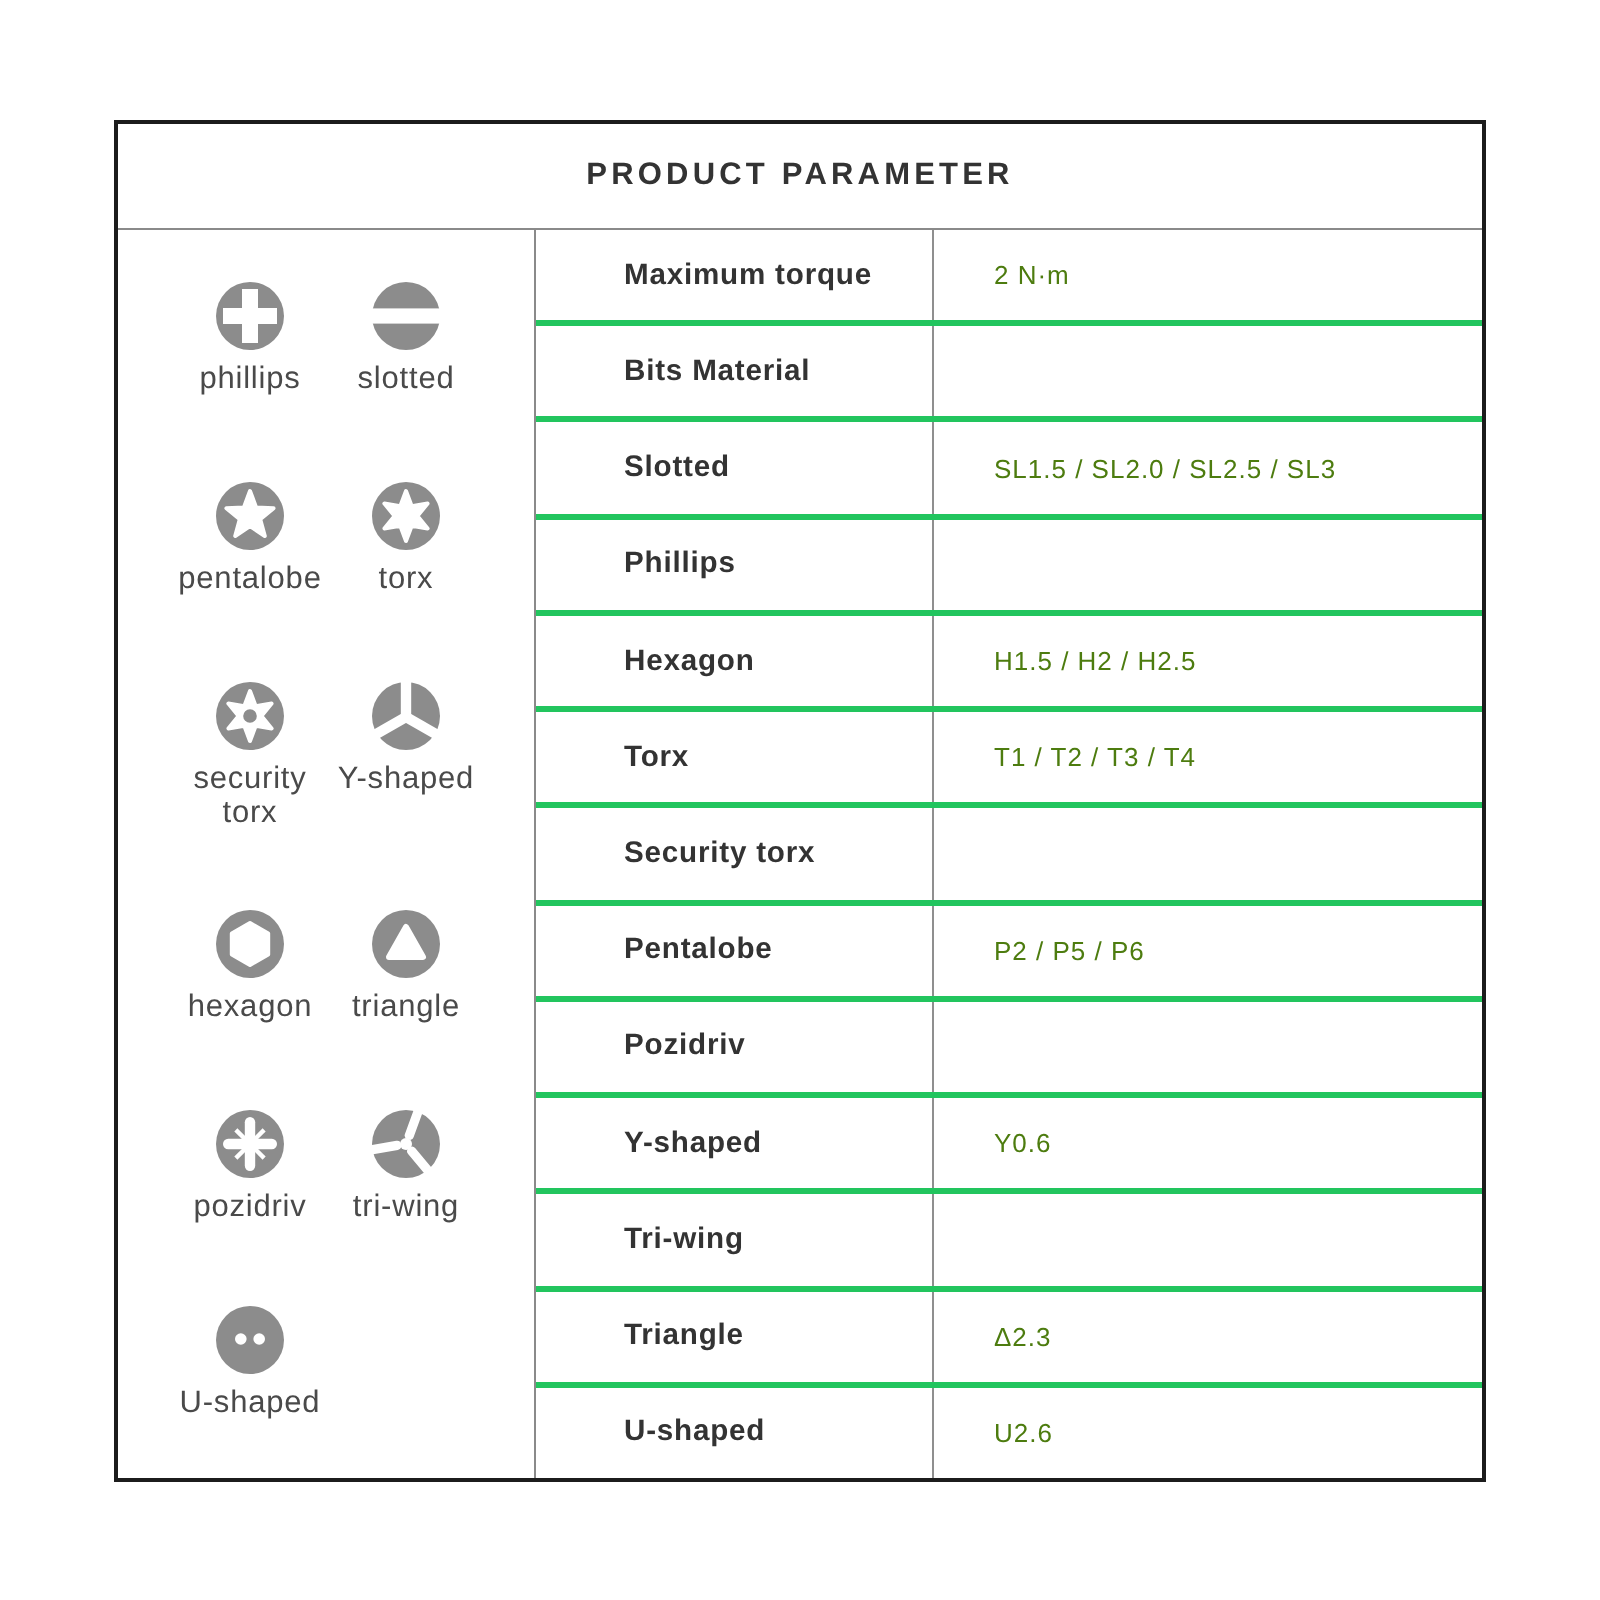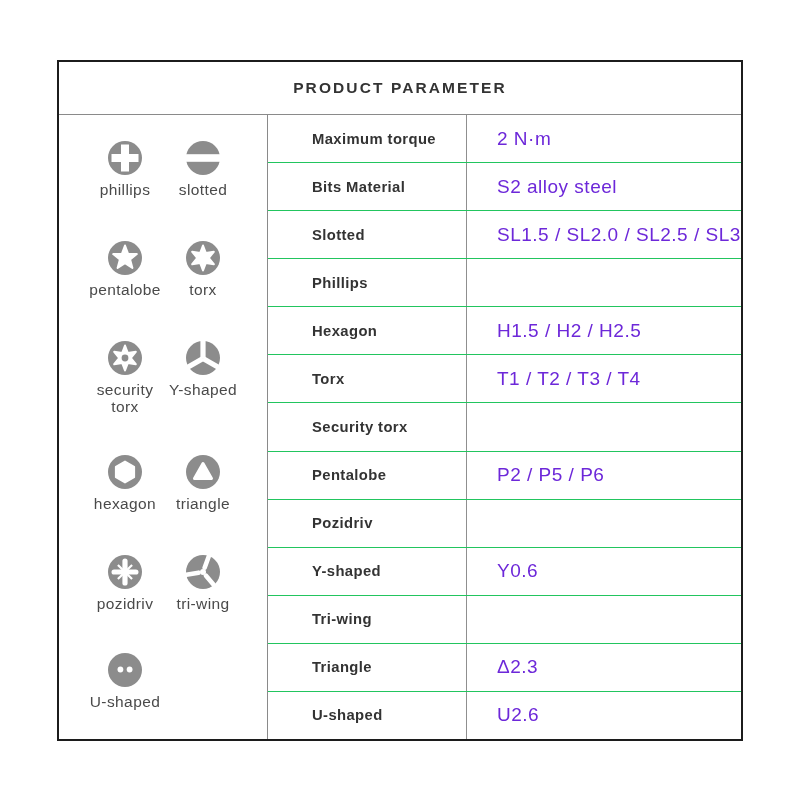--- a/index.html
+++ b/index.html
@@ -71,44 +71,44 @@
   }
   .bit-cell:nth-child(5) .bit-label { white-space: normal; width: 80px; }
   
   .param-table {
     flex: 1;
     display: flex; flex-direction: column;
   }
   .param-row {
     flex: 1;
     display: flex;
-    border-bottom: 1px solid #22c55e;
+    border-bottom: 3px solid #22c55e;
     box-sizing: border-box;
   }
   .param-row:last-child { border-bottom: none; }
   .param-label {
     width: 199px;
     flex: none;
     box-sizing: border-box;
     border-right: 1px solid #8f8f8f;
     padding-left: 44px;
     display: flex; align-items: center;
     font-size: 14.8px;
     font-weight: 700;
     letter-spacing: 0.4px;
     color: #333333;
   }
   .param-value {
     flex: 1;
     padding-left: 30px;
     display: flex; align-items: center;
-    font-size: 19px;
+    font-size: 13px;
     font-weight: 400;
     letter-spacing: 0.5px;
-    color: #6d28d9;
+    color: #4d7c0f;
   }
 </style>
 </head>
 <body>
 
 <div class="outer-box">
   <div class="header">
     <div class="title">PRODUCT PARAMETER</div>
   </div>
   <div class="body">
@@ -243,21 +243,20 @@
 </div>
     <div class="param-table" id="param-table">
   <div class="param-row">
     <div class="param-label">Maximum torque</div>
     <div class="param-value">2 N·m</div>
   </div>
 
 
   <div class="param-row">
     <div class="param-label">Bits Material</div>
-    <div class="param-value">S2 alloy steel</div>
   </div>
 
   <div class="param-row">
     <div class="param-label">Slotted</div>
     <div class="param-value">SL1.5 / SL2.0 / SL2.5 / SL3</div>
   </div>
 
   <div class="param-row">
     <div class="param-label">Phillips</div>
   </div>

